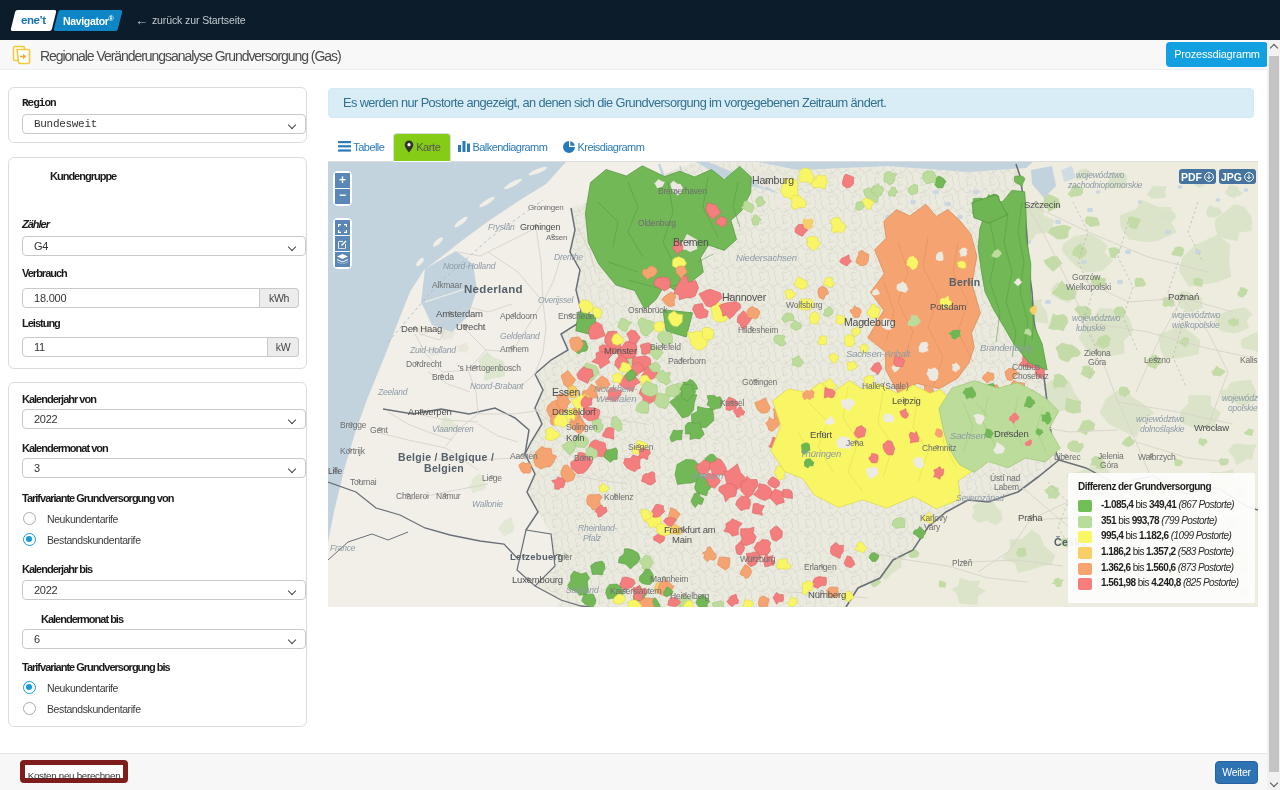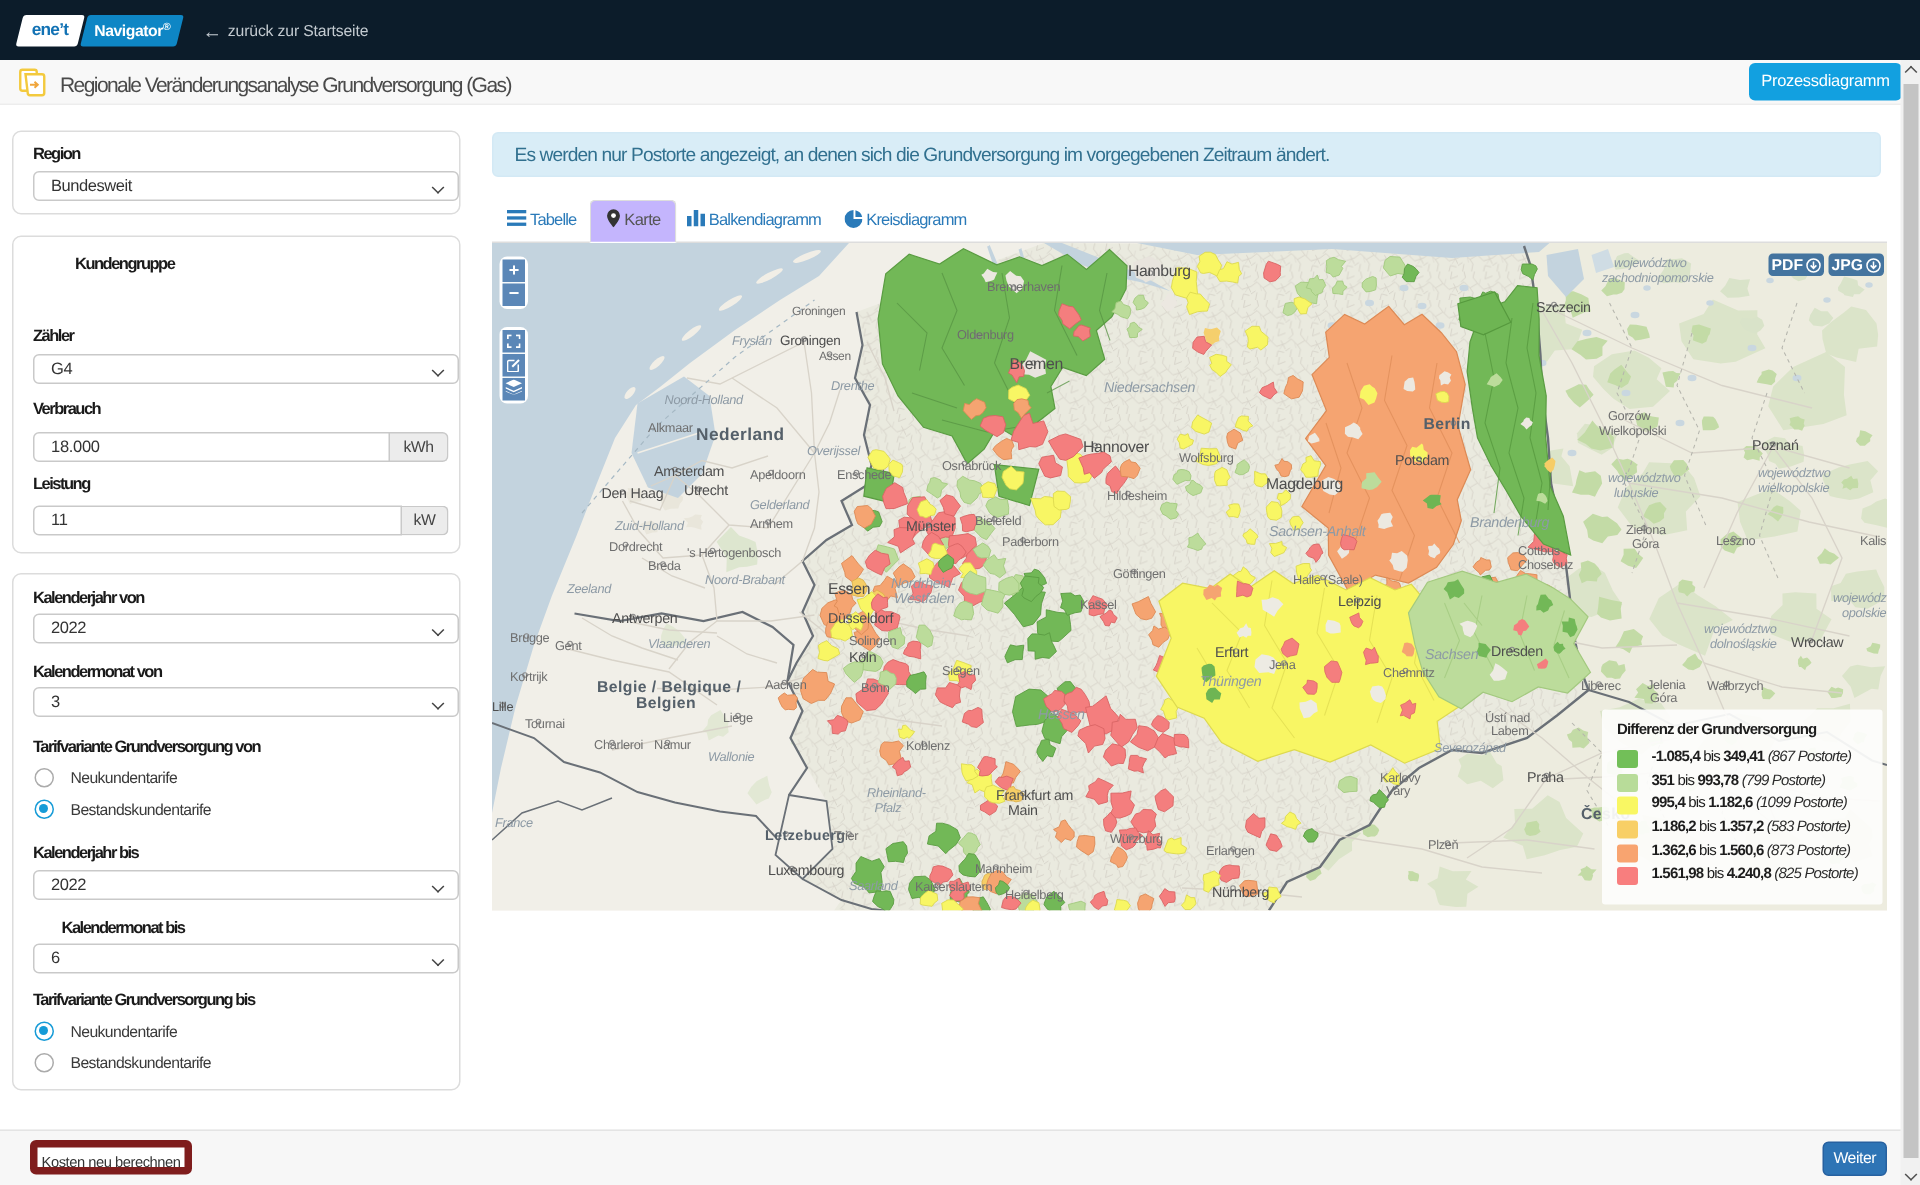--- a/index.html
+++ b/index.html
@@ -38,21 +38,21 @@
 .radio { position:absolute; left:14px; width:13px; height:13px; border-radius:50%; border:1px solid #ababab; background:#fff;}
 .radio.on { border:1.5px solid #169bd7; }
 .radio.on:after { content:""; position:absolute; left:2px; top:2px; width:6px; height:6px; border-radius:50%; background:#169bd7;}
 .rlbl { position:absolute; left:38px; font-size:10.5px; color:#3a3a3a; letter-spacing:-0.4px;}
 
 
 #alert { left:328px; top:88px; width:926px; height:30px; background:#d9edf7; border:1px solid #d3e9f5; border-radius:4px;
   color:#31708f; font-size:12.8px; line-height:28px; padding-left:14px; letter-spacing:-0.6px;}
 #tabs { left:328px; top:133px; width:930px; height:29px; border-bottom:1px solid #ddd; }
 .tab { position:absolute; top:0; height:29px; font-size:11px; color:#2a7ab9; line-height:29px; letter-spacing:-0.55px;}
-#tab-active { position:absolute; top:0; height:29px; background:#c4b5fd; border:1px solid #ddd; border-bottom:1px solid #fff;
+#tab-active { position:absolute; top:0; height:29px; background:#84cc16; border:1px solid #ddd; border-bottom:1px solid #fff;
   border-radius:4px 4px 0 0; font-size:11px; color:#555; line-height:27px; text-align:center; letter-spacing:-0.4px;}
 
 
 #map { left:328px; top:162px; width:930px; height:445px; background:#f0eee7; overflow:hidden; }
 .mctl { position:absolute; border:2px solid rgba(255,255,255,0.9); border-radius:5px; background:rgba(255,255,255,0.85); }
 .mbtn { width:15px; height:15px; background:#5b87b7; color:#fff; text-align:center; position:relative;}
 .mbtn + .mbtn { margin-top:1px; }
 .dlbtn { position:absolute; top:7px; height:15px; background:#44749f; border-radius:3px; color:#fff;
   font-size:10.5px; font-weight:bold; padding:0 2px; letter-spacing:0; display:flex; align-items:center; justify-content:center; white-space:nowrap;}
 #legend { position:absolute; left:740px; top:311px; width:187px; height:130px; background:rgba(253,253,252,0.93);
@@ -87,27 +87,27 @@
 <div id="backlink" class="abs"><span class="arr">←</span>zurück zur Startseite</div>
 </div>
 <div id="hdr" class="abs"></div>
 <div id="hdr-icon" class="abs"><svg width="19" height="21" viewBox="0 0 19 21">
 <rect x="1.5" y="1.5" width="11" height="14" rx="1.5" fill="#fff" stroke="#f3ca3e" stroke-width="1.6"></rect>
 <path d="M5,4.5 h11 a1.5,1.5 0 0 1 1.5,1.5 v11 a1.5,1.5 0 0 1 -1.5,1.5 h-8 a1.5,1.5 0 0 1 -1.5,-1.5 z" fill="#fff" stroke="#f3ca3e" stroke-width="1.6"></path>
 <path d="M8,11.5 h5 m-2,-2 l2.2,2 l-2.2,2" stroke="#f0a63c" stroke-width="1.3" fill="none"></path>
 </svg></div>
 <div id="hdr-title" class="abs">Regionale Veränderungsanalyse Grundversorgung (Gas)</div>
 <div id="btn-proz" class="abs">Prozessdiagramm</div>
-<div class="card" style="top:87px;height:56px;">
+<div class="card" style="top:87px;height:56px;font-family:Liberation Mono, monospace;">
 <div class="lbl" style="top:9px;">Region</div>
 <div class="sel" style="top:26px;">Bundesweit</div>
   </div>
 <div class="card" style="top:157px;height:212px;">
 <div class="lbl" style="top:12px;padding-left:28px;">Kundengruppe</div>
-<div class="lbl" style="top:60px;">Zähler</div>
+<div class="lbl" style="top:60px;font-style:italic;">Zähler</div>
 <div class="sel" style="top:78px;">G4</div>
 <div class="lbl" style="top:109px;">Verbrauch</div>
 <div class="inp" style="top:130px;width:238px;">18.000</div>
 <div class="addon" style="top:130px;left:251px;width:39px;">kWh</div>
 <div class="lbl" style="top:159px;">Leistung</div>
 <div class="inp" style="top:179px;width:246px;">11</div>
 <div class="addon" style="top:179px;left:259px;width:31px;">kW</div>
   </div>
 <div class="card" style="top:382px;height:345px;">
     <div class="lbl" style="top:10px;">Kalenderjahr von</div>

